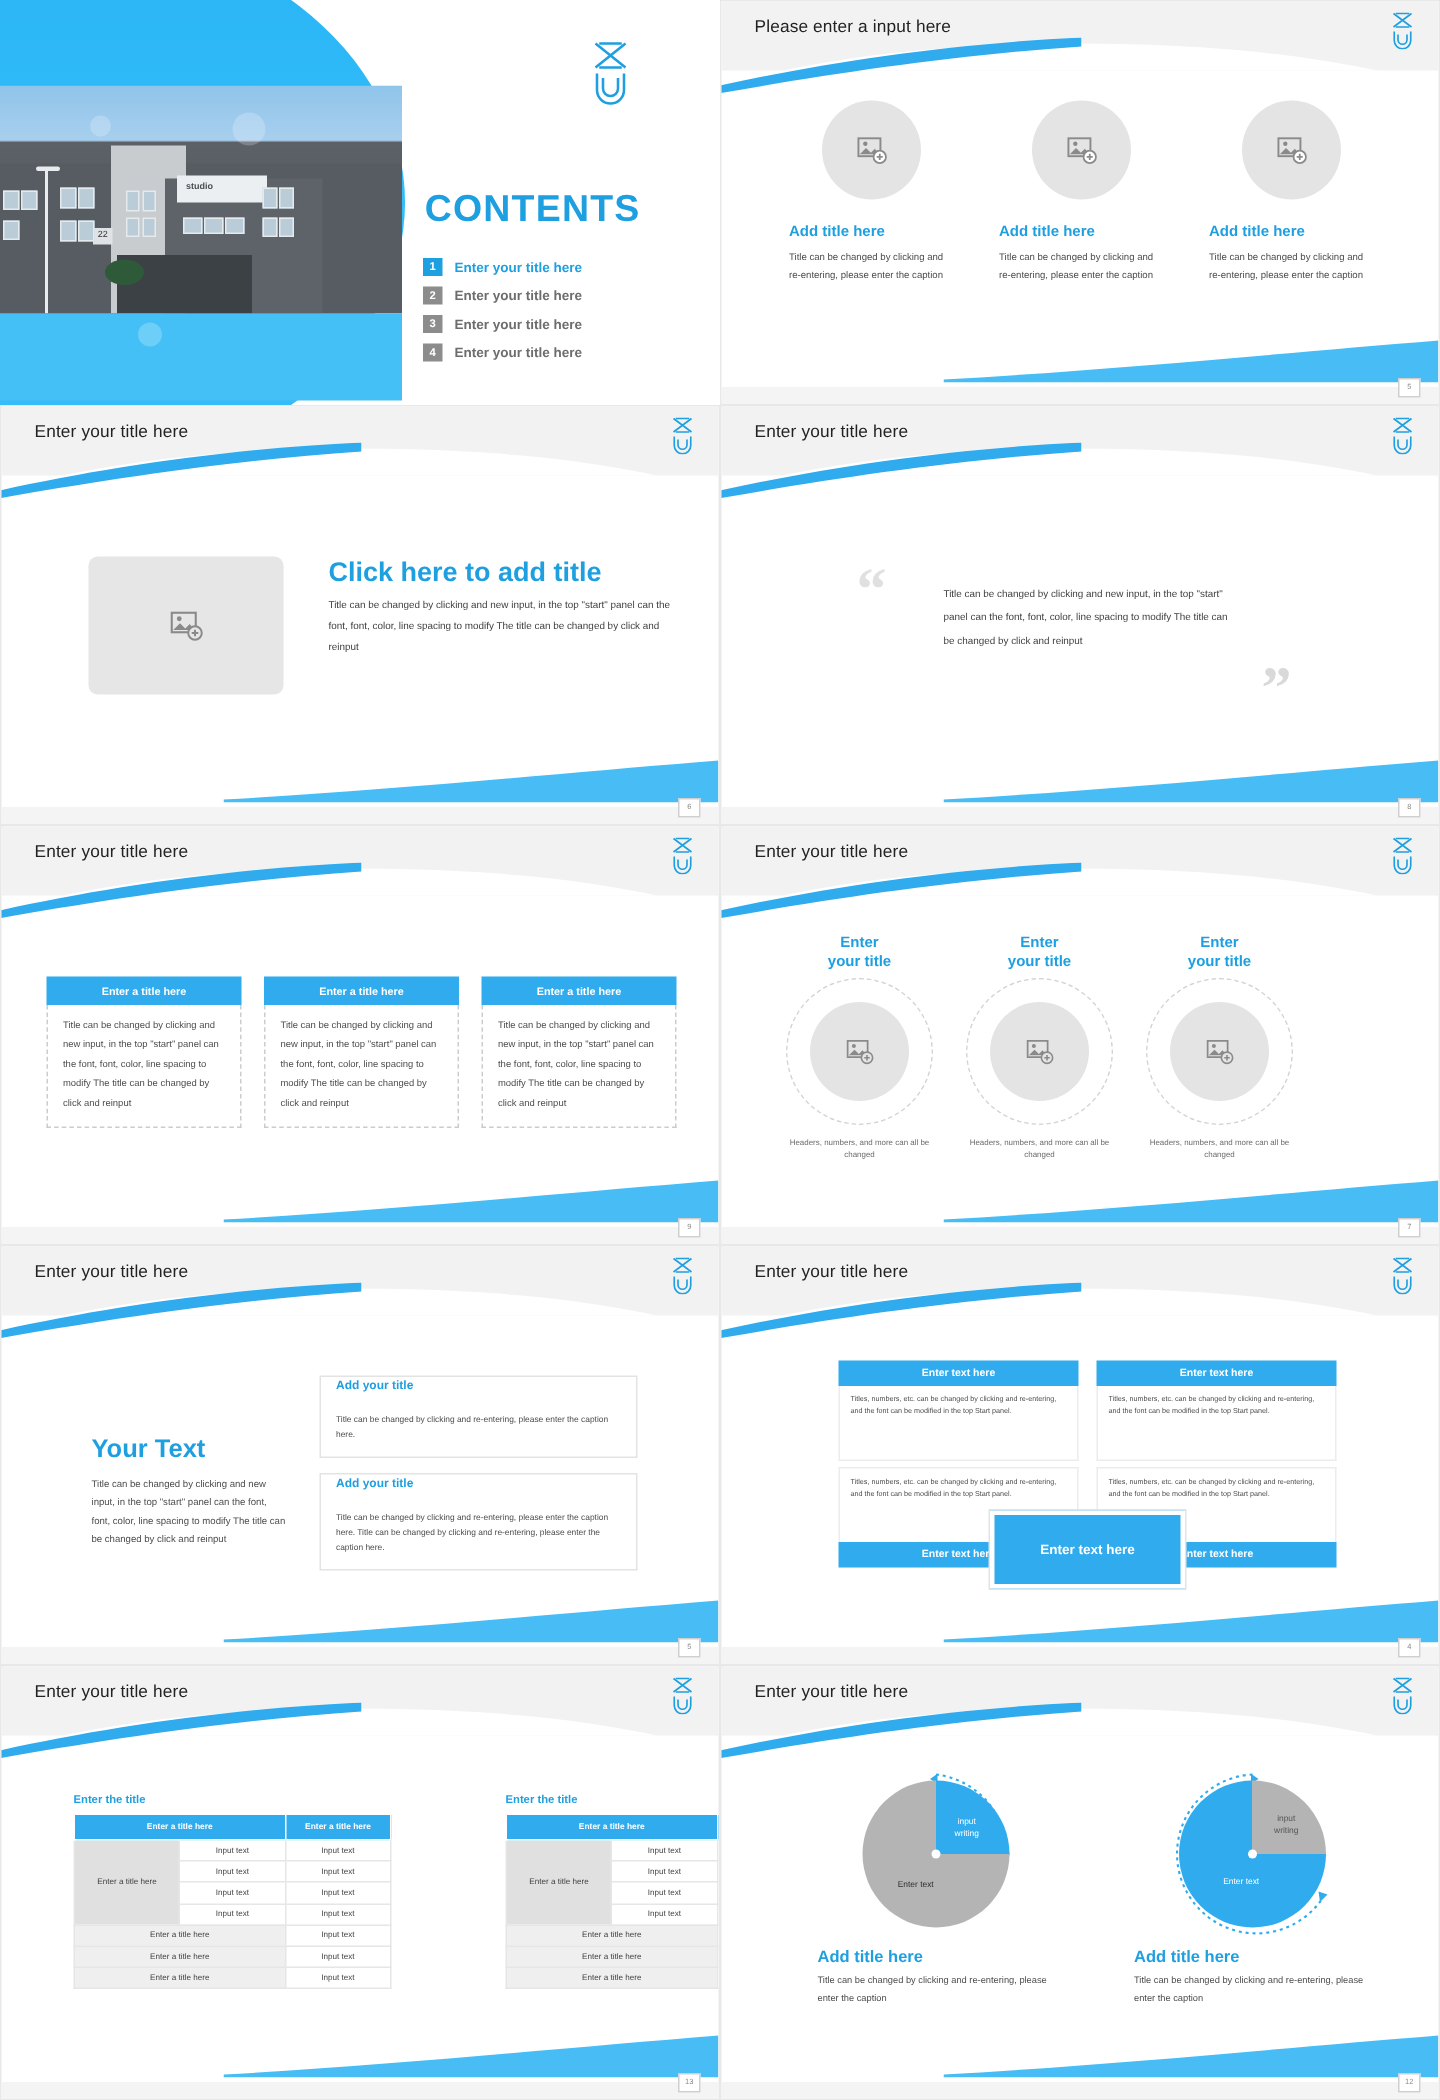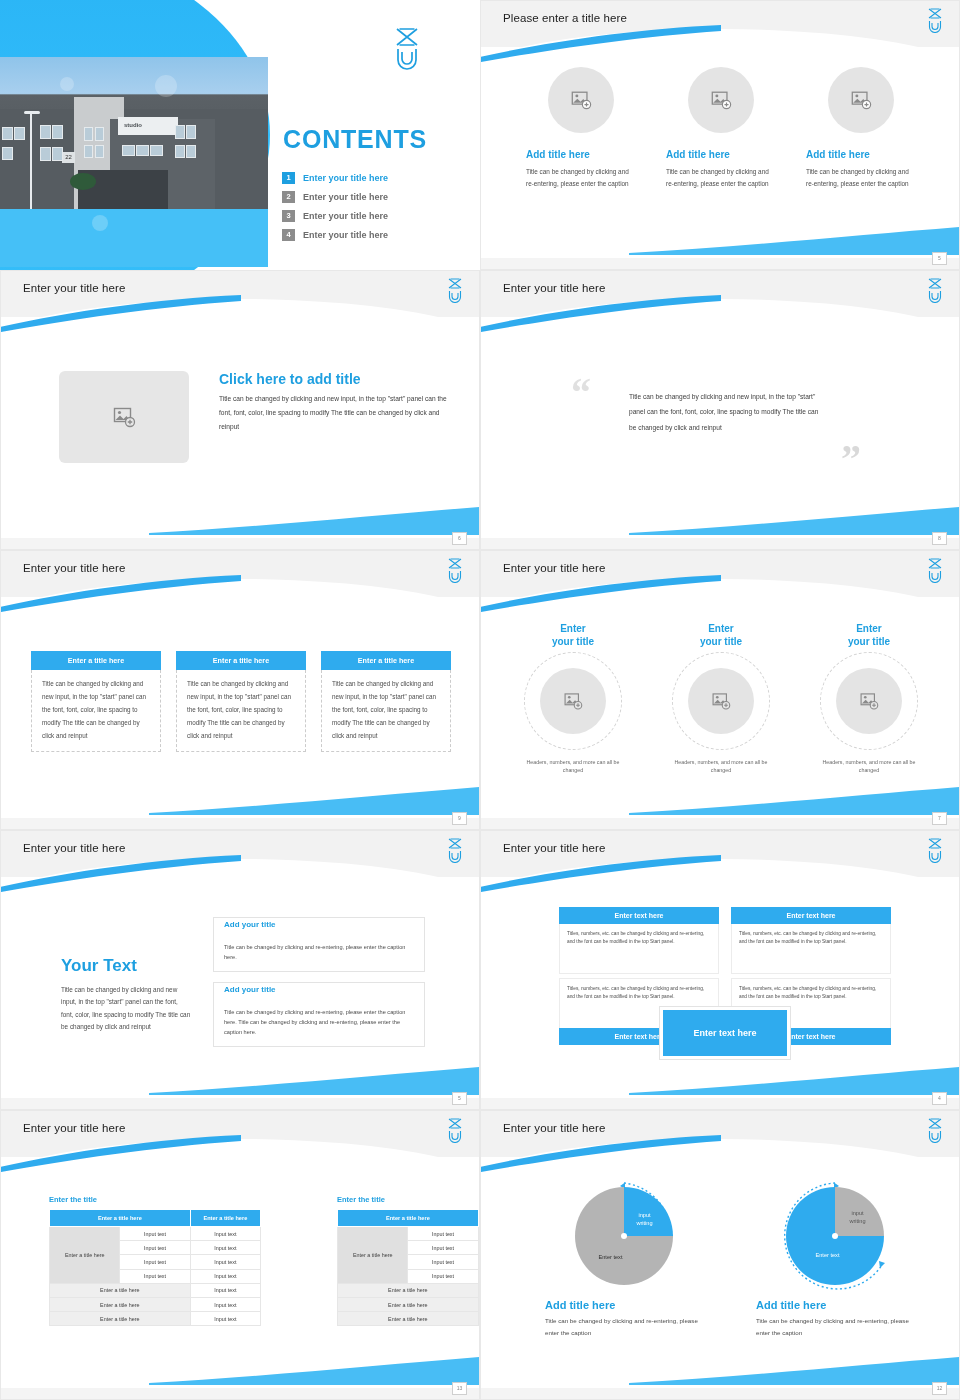--- a/index.html
+++ b/index.html
@@ -59,36 +59,36 @@
   
   .s2-cols{position:absolute;left:30px;top:66px;width:420px;display:flex;justify-content:space-around;}
   .s2-col{width:110px;display:flex;flex-direction:column;align-items:center;}
   .s2-col h3{margin:16px 0 6px 0;font-size:10px;font-weight:bold;color:#1e9fe0;align-self:flex-start;}
   .s2-col p{margin:0;width:100%;}
 
   
   .s3-wrap{position:absolute;left:58px;top:100px;display:flex;align-items:flex-start;}
   .s3-img{width:130px;height:92px;}
   .s3-txt{width:230px;margin-left:30px;}
-  .s3-txt h3{margin:0 0 5px 0;font-size:14px;font-weight:bold;color:#1e9fe0;}
+  .s3-txt h3{margin:0 0 5px 0;font-size:18px;font-weight:bold;color:#1e9fe0;}
 
   
   .s4-q1{position:absolute;left:90px;top:102px;font-size:40px;color:#e0e0e0;font-family:"Liberation Serif",serif;font-weight:bold;line-height:1;}
   .s4-q2{position:absolute;left:360px;top:168px;font-size:40px;color:#d9d9d9;font-family:"Liberation Serif",serif;font-weight:bold;line-height:1;}
   .s4-txt{position:absolute;left:148px;top:118px;width:190px;font-size:6.6px;line-height:2.35;color:#3f3f3f;}
 
   
   .s5-cols{position:absolute;left:30px;top:100px;width:420px;display:flex;justify-content:space-between;}
   .s5-col{width:130px;}
   .s5-head{background:#2fabee;color:#fff;font-size:7.2px;font-weight:bold;text-align:center;padding:5px 0;}
   .s5-body{border-left:1px dashed #ccc;border-right:1px dashed #ccc;border-bottom:1px dashed #ccc;
            padding:8px 10px;font-size:6.3px;line-height:2.05;color:#4d4d4d;}
 
   
-  .s6-wrap{position:absolute;left:32px;top:72px;width:416px;display:flex;justify-content:space-between;}
+  .s6-wrap{position:absolute;left:32px;top:72px;width:416px;display:flex;justify-content:flex-start;}
   .s6-col{width:120px;display:flex;flex-direction:column;align-items:center;position:relative;}
   .s6-col h3{margin:0 0 4px 0;font-size:10px;font-weight:bold;color:#1e9fe0;text-align:center;line-height:1.25;}
   .s6-ring{width:96px;height:96px;border-radius:50%;border:1px dashed #d4d4d4;display:flex;align-items:center;justify-content:center;}
   .s6-cap{margin-top:8px;font-size:5.3px;line-height:1.6;text-align:center;color:#6a6a6a;width:100px;}
 
   
   .s7-left{position:absolute;left:60px;top:105px;width:130px;margin-top:20px;}
   .s7-left h2{margin:0 0 8px 0;font-size:17px;font-weight:bold;color:#1e9fe0;}
   .s7-right{position:absolute;left:212px;top:86px;width:212px;}
   .s7-card{border:1px solid #e3e3e3;padding:6px 8px 8px 0;margin-bottom:10px;position:relative;}
@@ -202,21 +202,21 @@
       </div>
       <div class="toc-row">
         <div class="toc-n">4</div>
         <div class="toc-t">Enter your title here</div>
       </div>
     </div>
   </div>
 
   <div class="slide inner">
     <div class="hdr"></div>
-    <div class="hdr-title">Please enter a title here</div>
+    <div class="hdr-title">Please enter a input here</div>
     <svg class="swoosh-top" viewBox="0 0 250 38">
       <path d="M0 34 C70 18 160 4 250 0 L250 6 C160 12 72 26 4 38 Z" fill="#2fabee"></path>
     </svg>
     <svg class="swoosh-bot" viewBox="0 0 330 30">
       <path d="M330 2 C230 10 110 22 0 28 L0 30 L330 30 Z" fill="#48bdf5"></path>
     </svg>
     <svg class="logo" viewBox="0 0 20 26">
       <g fill="none" stroke="#1e9fe0" stroke-width="1.1">
         <path d="M4 2 L16 11 M16 2 L4 11"></path>
           <path d="M5.5 2 L14.5 2 M5.5 11 L14.5 11"></path>

